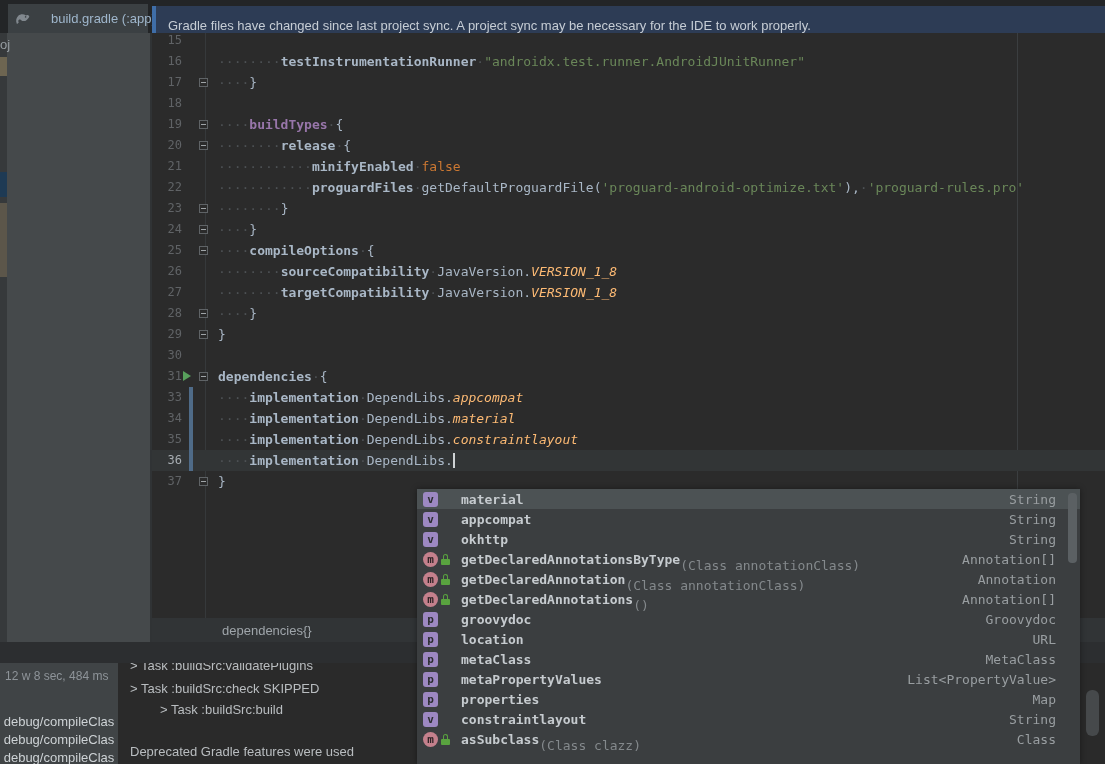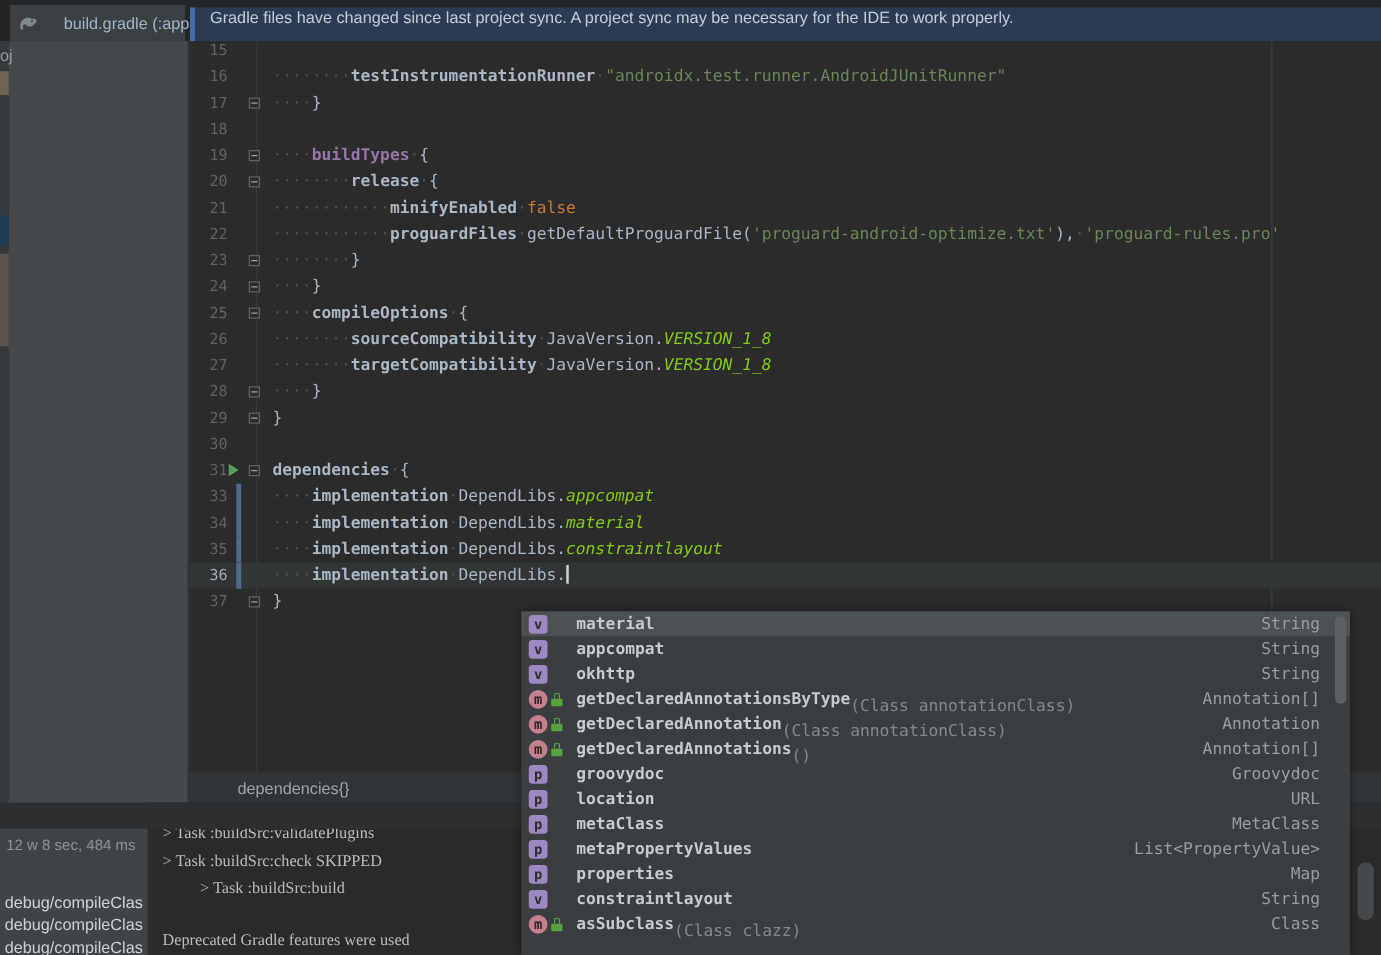--- a/index.html
+++ b/index.html
@@ -7,21 +7,21 @@
        font-family:"Liberation Sans","DejaVu Sans",sans-serif;-webkit-font-smoothing:antialiased;}
   
   #tabbar{position:absolute;left:0;top:0;width:1105px;height:33px;background:#232527;}
   #tab{position:absolute;left:8px;top:4px;height:29px;width:140px;background:#3b4043;
        display:flex;align-items:center;gap:20px;padding:0 6px;box-sizing:border-box;}
   #tab .tlabel{color:#9fb6cc;font-size:13px;white-space:nowrap;}
   #tab .tclose{color:#6d7277;font-size:12px;margin-left:2px;}
   #tab svg{flex:0 0 auto;}
   
   #banner{position:absolute;left:152px;top:6px;width:953px;height:27px;background:#2d3c55;
-          border-left:4px solid #3f6ea8;box-sizing:border-box;display:flex;align-items:flex-start;}
+          border-left:4px solid #3f6ea8;box-sizing:border-box;display:flex;align-items:flex-end;}
   #banner span{color:#c6cdd5;font-size:13px;padding-left:12px;white-space:nowrap;}
   
   #proj{position:absolute;left:0;top:33px;width:152px;height:612px;background:#45494b;
         border-right:2px solid #303335;box-sizing:border-box;}
   #edgestrip{position:absolute;left:0;top:33px;width:7px;height:612px;background:#36393b;}
   .edgeblock{position:absolute;left:0;width:7px;}
   #edgelabel{position:absolute;left:0px;top:37px;color:#969da2;font-size:13px;}
   
   #editor{position:absolute;left:152px;top:33px;width:953px;height:585px;background:#2b2b2b;overflow:hidden;}
   .guide{position:absolute;top:0;width:1px;height:585px;}
@@ -36,30 +36,30 @@
   .row pre{position:absolute;left:66px;top:0;margin:0;font-family:"DejaVu Sans Mono",monospace;
            font-size:13px;line-height:21px;white-space:pre;}
   .chg{position:absolute;left:37px;top:0;width:4px;height:21px;background:#4f6b88;}
   .fold{position:absolute;left:47px;top:6px;width:9px;height:9px;border:1px solid #5f6366;
         box-sizing:border-box;background:#2b2b2b;display:flex;align-items:center;justify-content:center;}
   .fold i{display:block;width:5px;height:1px;background:#9fa4a7;}
   .run{position:absolute;left:31px;top:5px;width:0;height:0;
        border-left:8px solid #58a05c;border-top:5px solid transparent;border-bottom:5px solid transparent;}
   .caret{display:inline-block;width:2px;height:15px;background:#ced2d4;vertical-align:-3px;}
   .sw{color:#4d5154;}.sd{color:#a9b7c6;}.sb{color:#a9b7c6;font-weight:700;}
-  .ss{color:#6a8759;}.sk{color:#cc7832;}.sp{color:#84cc16;font-style:italic;}
+  .ss{color:#6a8759;}.sk{color:#cc7832;}.sp{color:#fdba74;font-style:italic;}
   .sP{color:#9876aa;font-weight:700;margin-top:25px;}
   
   #crumbbar{position:absolute;left:152px;top:618px;width:953px;height:24px;background:#313436;
             display:flex;align-items:center;}
-  #crumbbar span{margin-left:38px;color:#9fa5aa;font-size:13px;}
+  #crumbbar span{margin-left:70px;color:#9fa5aa;font-size:13px;}
   
   #botstrip{position:absolute;left:0;top:642px;width:1105px;height:21px;background:#2c2e30;}
   #console{position:absolute;left:118px;top:642px;width:987px;height:122px;background:#2a2a2a;}
-  .cline{position:absolute;left:12px;font-family:Liberation Serif, serif;font-size:13px;
+  .cline{position:absolute;left:12px;font-family:Liberation Sans, sans-serif;font-size:13px;
          line-height:21px;color:#b9bdc0;white-space:pre;}
   #conscroll{position:absolute;left:1086px;top:690px;width:13px;height:46px;background:#46494b;border-radius:6px;}
   #buildtree{position:absolute;left:0;top:663px;width:118px;height:101px;background:#404446;overflow:hidden;}
   #buildsum{position:absolute;left:5px;top:6px;color:#8e9499;font-size:12px;white-space:nowrap;}
   #buildfiles{position:absolute;left:0;top:50px;width:118px;}
   .bfile{height:18px;line-height:18px;color:#cdd2d5;font-size:13px;white-space:nowrap;overflow:hidden;text-align:center;}
   
   #popup{position:absolute;left:417px;top:489px;width:663px;height:275px;background:#3b3e40;
          overflow:hidden;box-shadow:0 0 6px rgba(0,0,0,.4);}
   .pitem{position:relative;height:20px;display:flex;align-items:center;box-sizing:border-box;

